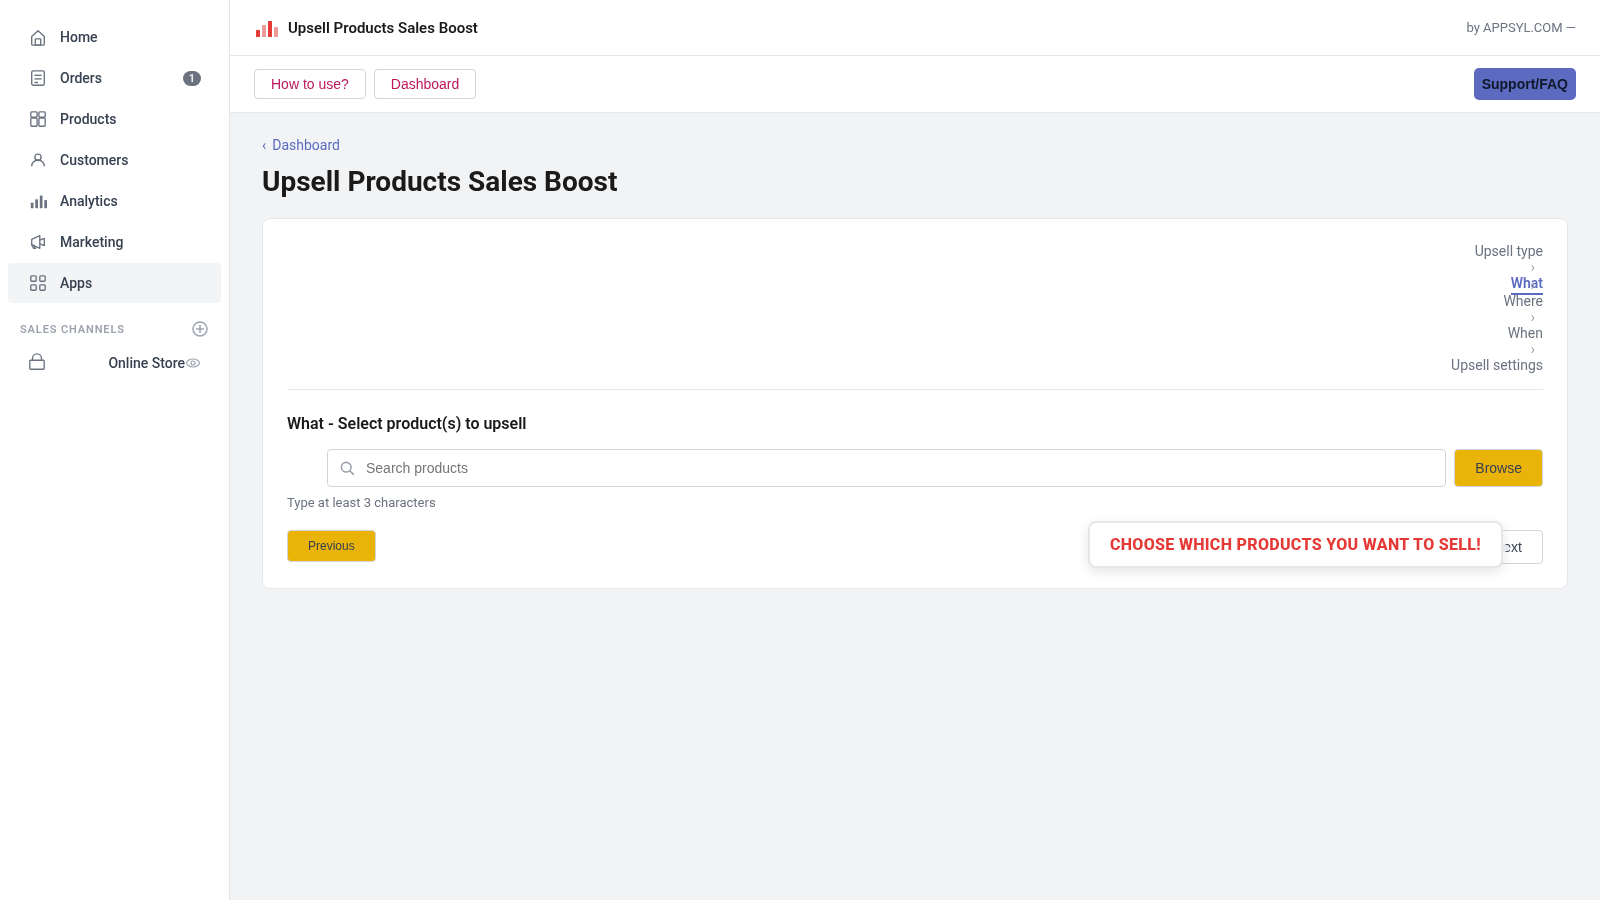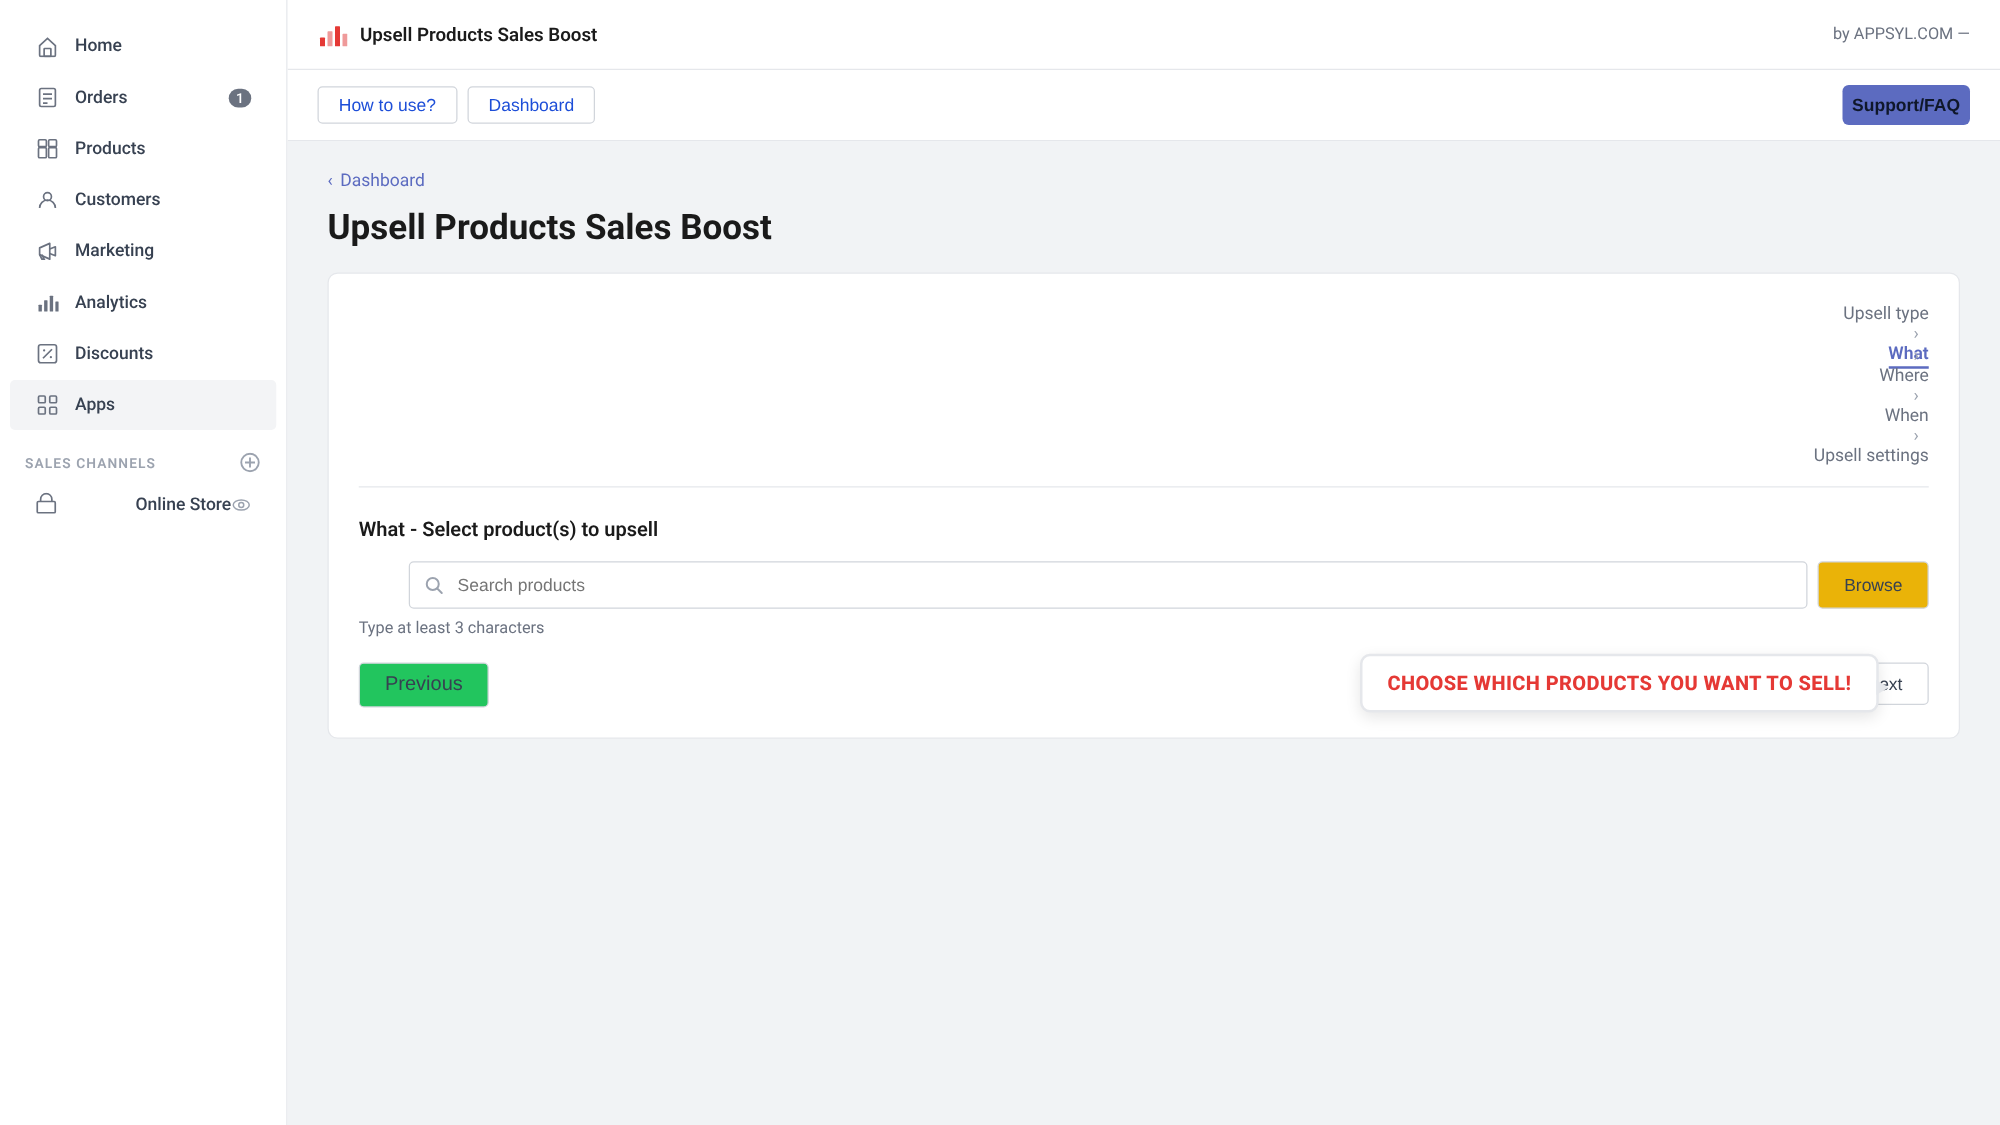--- a/index.html
+++ b/index.html
@@ -149,21 +149,21 @@
       border-bottom: 1px solid #e5e7eb;
       flex-shrink: 0;
     }
     .nav-btn {
       padding: 6px 16px;
       border: 1px solid #d1d5db;
       border-radius: 4px;
       background: #fff;
       font-size: 14px;
       cursor: pointer;
-      color: #1d4ed8;
+      color: #be185d;
     }
     .support-btn {
       margin-left: auto;
       padding: 8px 8px;
       background: #5c6bc0;
       color: #0f172a;
       border: none;
       border-radius: 5px;
       font-size: 14px;
       font-weight: 600;
@@ -289,22 +289,22 @@
       display: flex;
       justify-content: space-between;
       align-items: flex-start;
       margin-top: 20px;
       position: relative;
     }
     .prev-btn {
       padding: 8px 20px;
       border: 1px solid #d1d5db;
       border-radius: 4px;
-      background: #22c55e;
-      font-size: 16px;
+      background: #eab308;
+      font-size: 12px;
       cursor: pointer;
       color: #374151;
     }
     .next-btn {
       padding: 8px 20px;
       border: 1px solid #d1d5db;
       border-radius: 4px;
       background: #fff;
       font-size: 14px;
       cursor: pointer;
@@ -384,48 +384,37 @@
           <svg width="18" height="18" viewBox="0 0 20 20" fill="none">
             <circle cx="10" cy="7" r="3.5" stroke="#6b7280" stroke-width="1.5"></circle>
             <path d="M3 17c0-3.866 3.134-7 7-7s7 3.134 7 7" stroke="#6b7280" stroke-width="1.5"></path>
           </svg>
         </span>
         <span>Customers</span>
       </div>
       <div class="sidebar-item">
         <span class="sidebar-icon">
           <svg width="18" height="18" viewBox="0 0 20 20" fill="none">
-            <path d="M3 13V7l9-4v14L3 13z" stroke="#6b7280" stroke-width="1.5" stroke-linejoin="round"></path>
-            <path d="M12 8l5-2v8l-5-2" stroke="#6b7280" stroke-width="1.5" stroke-linejoin="round"></path>
-            <path d="M3 13l2 4h2l-2-4" stroke="#6b7280" stroke-width="1.5"></path>
-          </svg>
-        </span>
-        <span>Marketing</span>
-      </div>
-      <div class="sidebar-item">
-        <span class="sidebar-icon">
-          <svg width="18" height="18" viewBox="0 0 20 20" fill="none">
             <rect x="2" y="12" width="3" height="6" rx="0.5" fill="#6b7280"></rect>
             <rect x="7" y="8" width="3" height="10" rx="0.5" fill="#6b7280"></rect>
             <rect x="12" y="4" width="3" height="14" rx="0.5" fill="#6b7280"></rect>
             <rect x="17" y="9" width="3" height="9" rx="0.5" fill="#6b7280"></rect>
           </svg>
         </span>
         <span>Analytics</span>
       </div>
       <div class="sidebar-item">
         <span class="sidebar-icon">
           <svg width="18" height="18" viewBox="0 0 20 20" fill="none">
-            <rect x="2" y="2" width="16" height="16" rx="2" stroke="#6b7280" stroke-width="1.5"></rect>
-            <line x1="6" y1="14" x2="14" y2="6" stroke="#6b7280" stroke-width="1.5"></line>
-            <circle cx="7" cy="7" r="1" fill="#6b7280"></circle>
-            <circle cx="13" cy="13" r="1" fill="#6b7280"></circle>
-          </svg>
-        </span>
-        <span>Discounts</span>
+            <path d="M3 13V7l9-4v14L3 13z" stroke="#6b7280" stroke-width="1.5" stroke-linejoin="round"></path>
+            <path d="M12 8l5-2v8l-5-2" stroke="#6b7280" stroke-width="1.5" stroke-linejoin="round"></path>
+            <path d="M3 13l2 4h2l-2-4" stroke="#6b7280" stroke-width="1.5"></path>
+          </svg>
+        </span>
+        <span>Marketing</span>
       </div>
       <div class="sidebar-item active">
         <span class="sidebar-icon">
           <svg width="18" height="18" viewBox="0 0 20 20" fill="none">
             <rect x="2" y="2" width="6" height="6" rx="1" stroke="#6b7280" stroke-width="1.5"></rect>
             <rect x="12" y="2" width="6" height="6" rx="1" stroke="#6b7280" stroke-width="1.5"></rect>
             <rect x="2" y="12" width="6" height="6" rx="1" stroke="#6b7280" stroke-width="1.5"></rect>
             <rect x="12" y="12" width="6" height="6" rx="1" stroke="#6b7280" stroke-width="1.5"></rect>
           </svg>
         </span>

